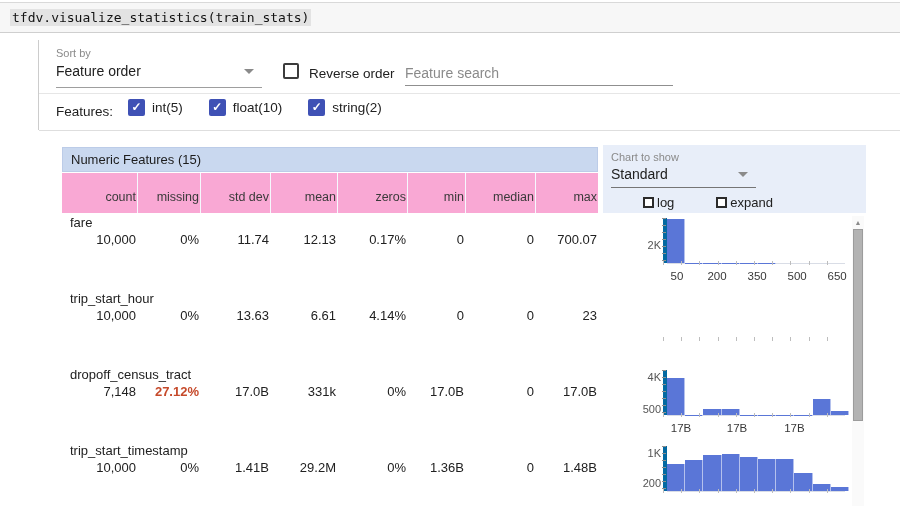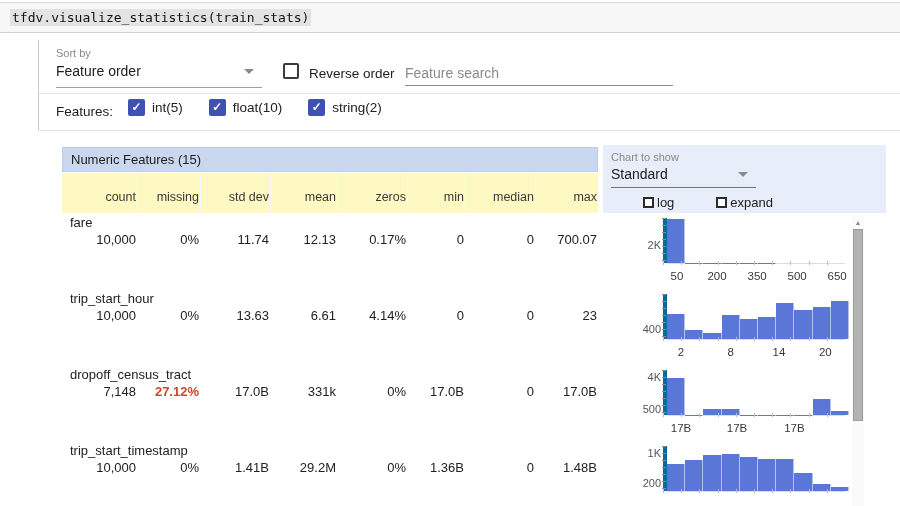--- a/index.html
+++ b/index.html
@@ -48,40 +48,40 @@
     font-size:12px; line-height:17px; text-align:center; font-weight:bold;
   }
   .ftype-label { font-size:13.5px; color:#212121; }
   
   .table { position:absolute; left:62px; top:147px; width:536px; }
   .t-title {
     height:25px; background:#c9d8ef; border:1px solid #bccce8; font-size:13px;
     line-height:24px; padding-left:8px; color:#1c1c1c;
   }
   .t-head {
-    margin-top:1px; height:40px; background:#fef9c3;
+    margin-top:1px; height:40px; background:#f9a8d4;
     display:grid; grid-template-columns:75px 63px 70px 67px 70px 58px 70px 63px;
     align-items:end;
   }
   .t-head .hcell {
     font-size:12.5px; color:#3a3a3a; text-align:right; padding:0 1px 9px 0;
     border-left:1px solid #f5f9fd; height:100%; display:flex; align-items:flex-end; justify-content:flex-end;
   }
   .t-head .hcell:first-child { border-left:none; }
   .t-rows { position:relative; }
   .t-row { position:relative; height:76px; }
   .f-name { position:absolute; left:8px; top:2px; font-size:13px; color:#212121; }
   .f-values {
     position:absolute; left:0; top:19px; width:536px;
     display:grid; grid-template-columns:75px 63px 70px 67px 70px 58px 70px 63px;
   }
   .f-values .vcell { font-size:13px; text-align:right; padding-right:1px; color:#212121; }
   .vcell.alert { color:#c64a2b; font-weight:bold; }
   
-  .panel { position:absolute; left:603px; top:145px; width:283px; height:68px; background:#e8eef9; }
+  .panel { position:absolute; left:603px; top:145px; width:263px; height:68px; background:#e8eef9; }
   .p-label { position:absolute; left:8px; top:6px; font-size:11px; color:#8a8a8a; }
   .p-select { position:absolute; left:8px; top:21px; width:145px; font-size:14px; color:#212121; }
   .p-underline { position:absolute; left:8px; top:42px; width:145px; border-top:1px solid #757575; }
   .p-checks { position:absolute; left:8px; top:50px; display:flex; align-items:center; gap:10px; }
   .mini-group { display:flex; align-items:center; gap:3px;padding-left:32px; }
   .mini-cb { width:11px; height:11px; border:2px solid #2b2b2b; background:#fff; }
   .mini-label { font-size:13px; color:#212121; }
   
   .charts { position:absolute; left:603px; top:215px; width:250px; height:291px; overflow:hidden; }
   .chart-row { position:absolute; left:0; width:250px; height:76px; }
@@ -251,39 +251,20 @@
           <div class="bar" style="left: 163.8px; width: 18.2px; height: 0.0339622px;"></div>
           <div class="xlab" style="left: 10.01px;">50</div>
           <div class="xlab" style="left: 50.05px;">200</div>
           <div class="xlab" style="left: 90.09px;">350</div>
           <div class="xlab" style="left: 130.13px;">500</div>
           <div class="xlab" style="left: 170.17px;">650</div>
         </div>
         <div class="xcomb" style="left: 60px;"></div>
       </div>
       <div class="chart-row" style="top: 76px;">
-        <div class="plotwrap">
-          <div class="ycomb"></div>
-          <div class="axis"></div>
-          <div class="ylab" style="top: 29.1765px;">400</div>
-          <div class="bar" style="left: 0px; width: 18.2px; height: 24.7059px;"></div>
-          <div class="bar" style="left: 18.2px; width: 18.2px; height: 9.04412px;"></div>
-          <div class="bar" style="left: 36.4px; width: 18.2px; height: 5.95588px;"></div>
-          <div class="bar" style="left: 54.6px; width: 18.2px; height: 23.8235px;"></div>
-          <div class="bar" style="left: 72.8px; width: 18.2px; height: 20.2941px;"></div>
-          <div class="bar" style="left: 91px; width: 18.2px; height: 22.5px;"></div>
-          <div class="bar" style="left: 109.2px; width: 18.2px; height: 35.9559px;"></div>
-          <div class="bar" style="left: 127.4px; width: 18.2px; height: 28.8971px;"></div>
-          <div class="bar" style="left: 145.6px; width: 18.2px; height: 31.9853px;"></div>
-          <div class="bar" style="left: 163.8px; width: 18.2px; height: 37.7206px;"></div>
-          <div class="xlab" style="left: 14.014px;">2</div>
-          <div class="xlab" style="left: 63.7px;">8</div>
-          <div class="xlab" style="left: 111.93px;">14</div>
-          <div class="xlab" style="left: 158.34px;">20</div>
-        </div>
         <div class="xcomb" style="left: 60px;"></div>
       </div>
       <div class="chart-row" style="top: 152px;">
         <div class="plotwrap">
           <div class="ycomb"></div>
           <div class="axis"></div>
           <div class="ylab" style="top: 0.809917px;">4K</div>
           <div class="ylab" style="top: 33.3512px;">500</div>
           <div class="bar" style="left: 0px; width: 18.2px; height: 37.1901px;"></div>
           <div class="bar" style="left: 18.2px; width: 18.2px; height: 0.371901px;"></div>

